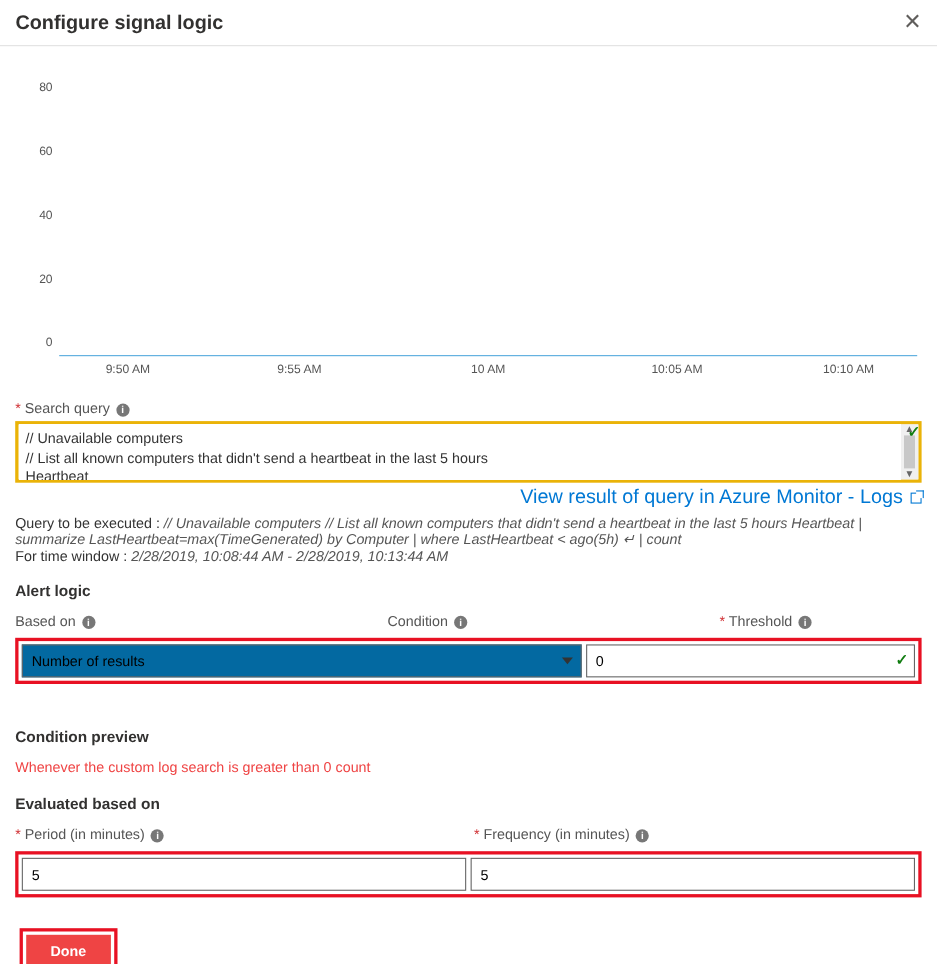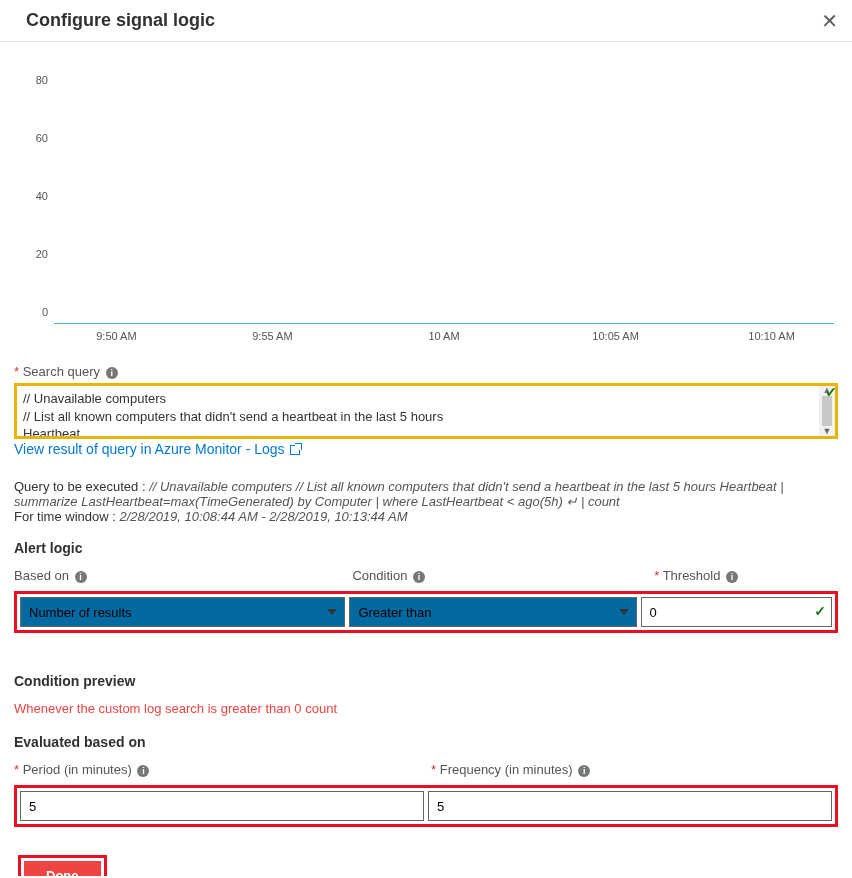--- a/index.html
+++ b/index.html
@@ -8,23 +8,23 @@
       font-size: 13px;
       color: #323130;
       background: #fff;
       width: 852px;
       height: 878px;
       overflow: hidden;
       position: relative;
     }
     .header {
       display: flex;
-      align-items: flex-end;
+      align-items: flex-start;
       justify-content: space-between;
-      padding: 10px 14px 10px 26px;
+      padding: 10px 14px 10px 14px;
       border-bottom: 1px solid #e1e1e1;
     }
     .header h2 {
       font-size: 18px;
       font-weight: 600;
       color: #323130;
     }
     .close-btn {
       font-size: 20px;
       font-weight: 300;
@@ -138,23 +138,23 @@
       font-size: 9px; color: #666; line-height: 1;
     }
     .query-side .bar {
       flex: 1; width: 10px; background: #c8c8c8; margin: 1px 0;
     }
     .query-check {
       position: absolute; top: -2px; right: -2px;
       color: #107c10; font-size: 14px; font-weight: bold;
     }
     .link-row {
-      text-align: left;
-      font-size: 14px;
-      margin-bottom: 22px;
+      text-align: right;
+      font-size: 18px;
+      margin-bottom: 6px;
     }
     .link-row a { color: #0078d4; text-decoration: none; cursor: pointer; }
     .ext-icon {
       display: inline-block;
       width: 10px; height: 10px;
       border: 1px solid #0078d4;
       position: relative;
       top: 1px;
       margin-left: 2px;
     }
@@ -369,25 +369,20 @@
     </div>
   </div>
 
   <div class="highlight-red">
     <div class="alert-inputs">
       <div class="sel-wrap" style="flex:1.7">
         <select class="sel">
           <option>Number of results</option>
         </select>
       </div>
-      <div class="sel-wrap" style="flex:1.5">
-        <select class="sel">
-          <option>Greater than</option>
-        </select>
-      </div>
       <div class="thresh-wrap" style="flex:1">
         <input class="thresh-input" value="0" style="">
         <span class="thresh-check">✓</span>
       </div>
     </div>
   </div>
 
   
   <div class="section-title" style="margin-top:40px">Condition preview</div>
   <div class="preview-text">Whenever the custom log search is greater than 0 count</div>

